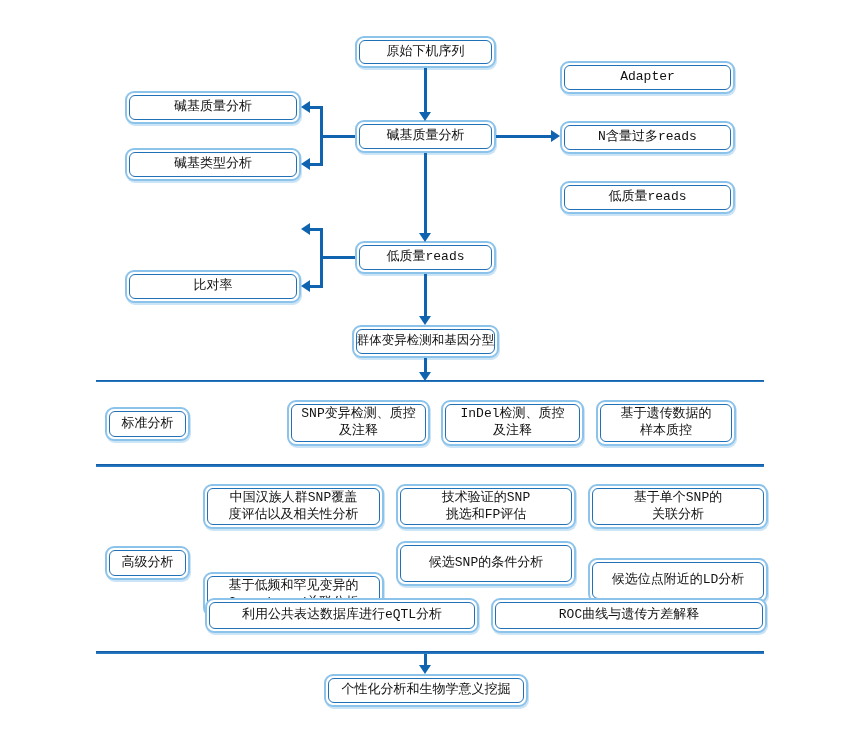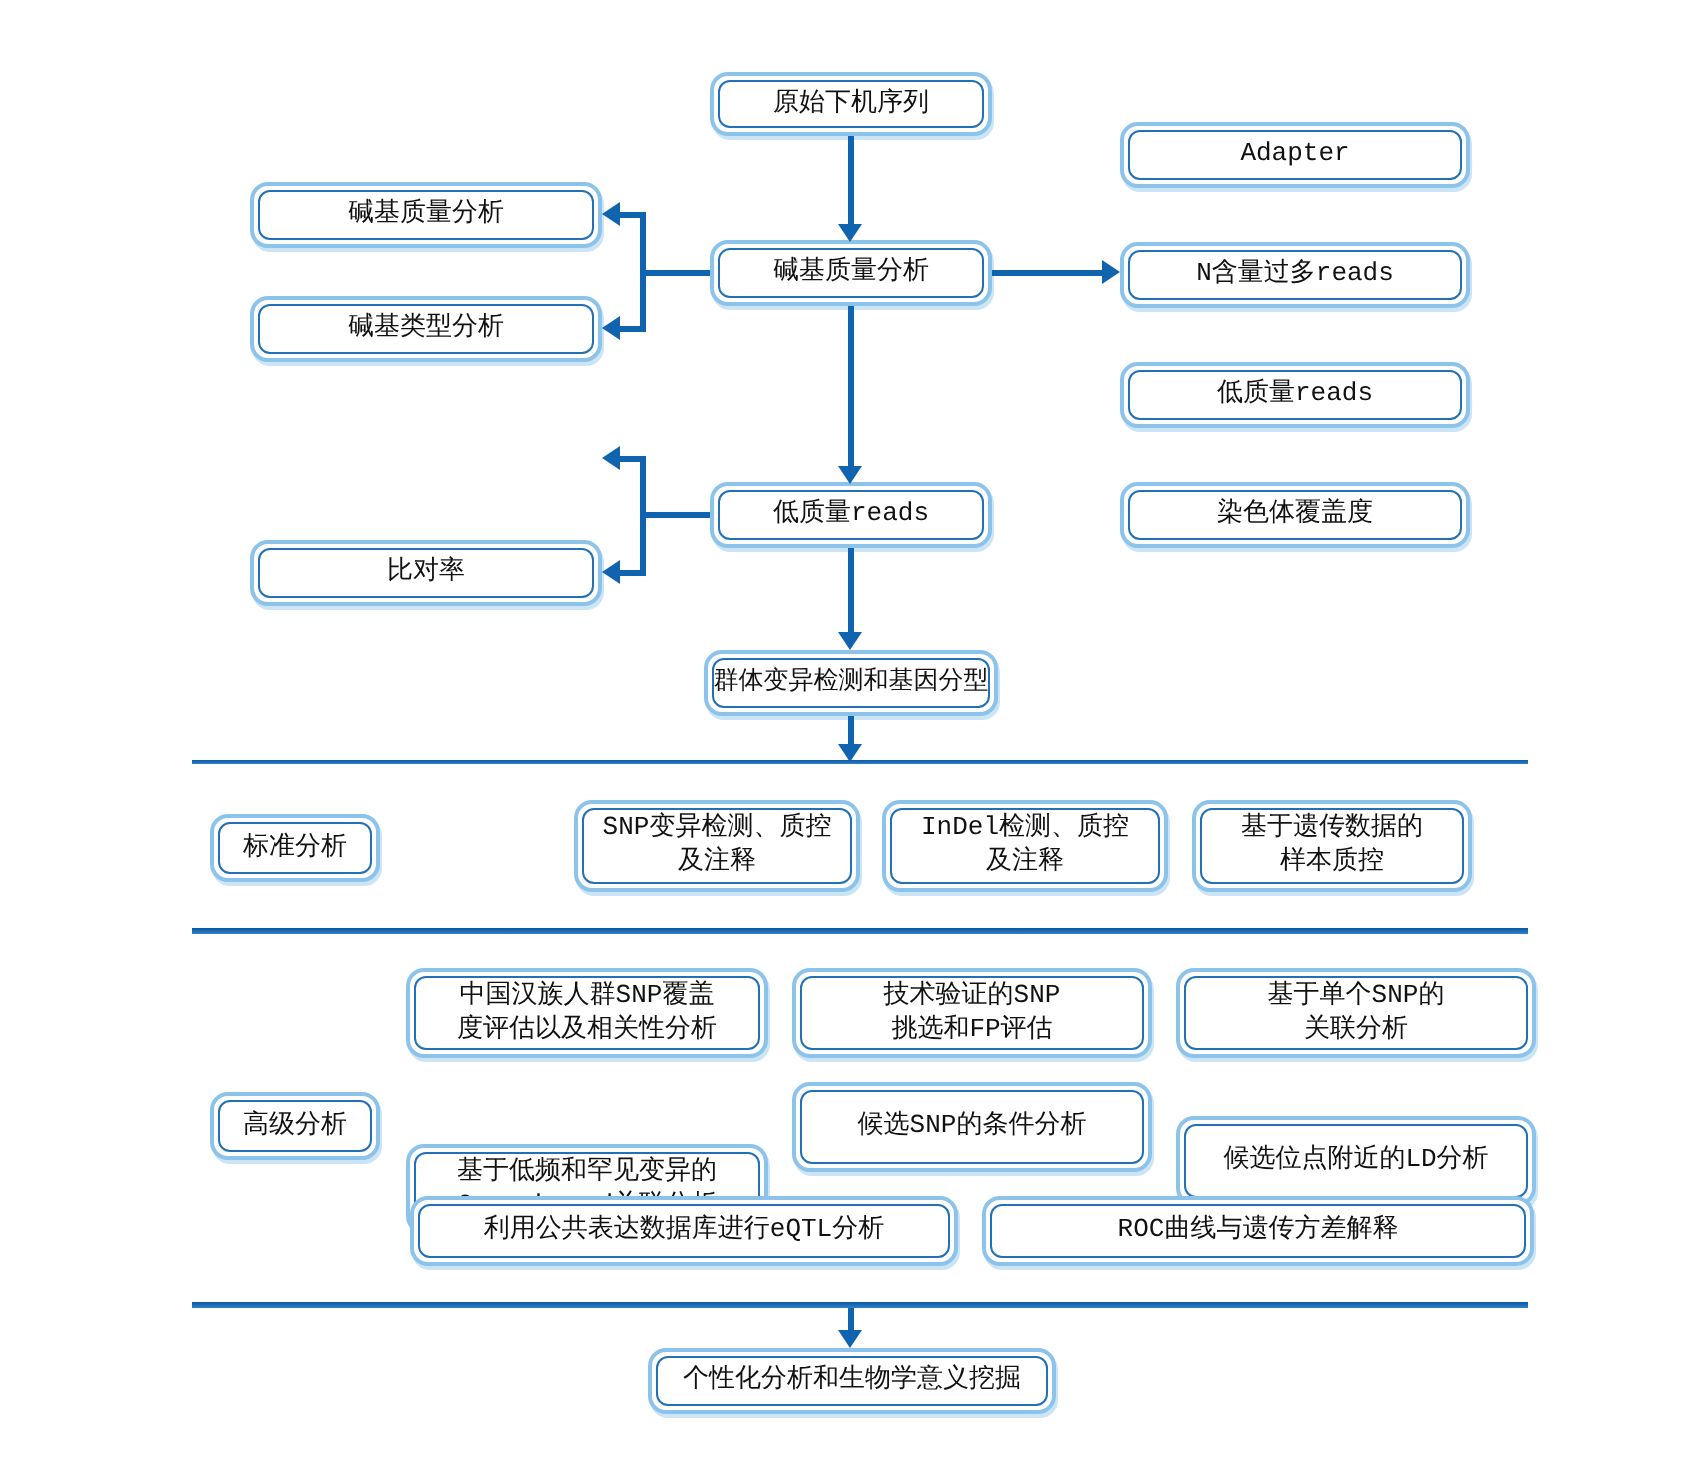--- a/index.html
+++ b/index.html
@@ -63,23 +63,20 @@
     <div class="node-inner">碱基类型分析</div>
   </div>
   <div class="node" style="left:560px;top:61px;width:175px;height:33px">
     <div class="node-inner">Adapter</div>
   </div>
   <div class="node" style="left:560px;top:121px;width:175px;height:33px">
     <div class="node-inner">N含量过多reads</div>
   </div>
   <div class="node" style="left:560px;top:181px;width:175px;height:33px">
     <div class="node-inner">低质量reads</div>
-  </div>
-  <div class="node" style="left:560px;top:241px;width:175px;height:33px">
-    <div class="node-inner">染色体覆盖度</div>
   </div>
   <div class="node" style="left:355px;top:241px;width:141px;height:33px">
     <div class="node-inner">低质量reads</div>
   </div>
   <div class="node" style="left:125px;top:270px;width:176px;height:33px">
     <div class="node-inner">比对率</div>
   </div>
   <div class="node" style="left:352px;top:325px;width:147px;height:33px">
     <div class="node-inner" style="font-size:12.5px">群体变异检测和基因分型</div>
   </div>

